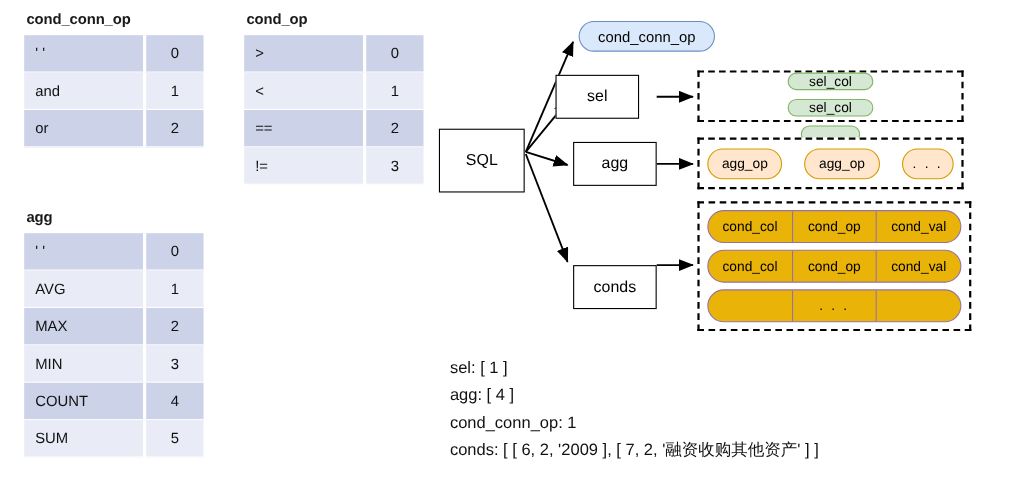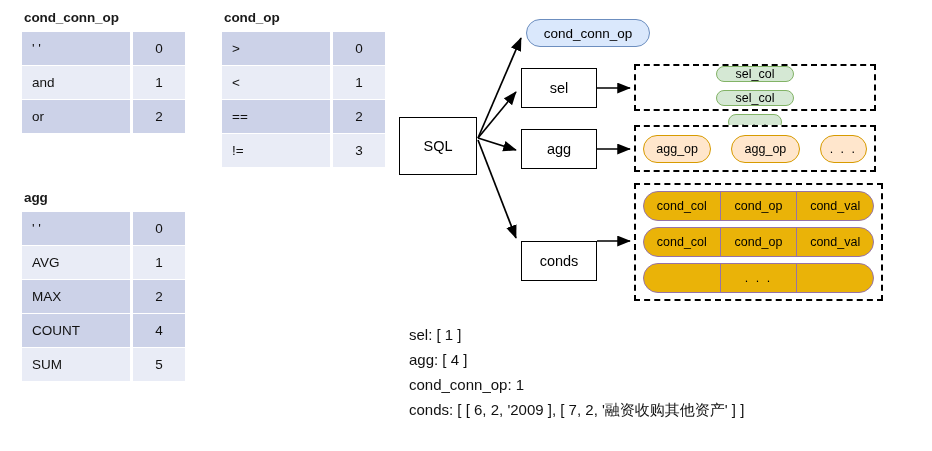--- a/index.html
+++ b/index.html
@@ -77,21 +77,21 @@
     justify-content: center;
     font-size: 14.5px;
     color: #000;
     background: #ffffff;
   }
   .node.rect {
     border: 1.6px solid #000000;
   }
 
   #node-sql   { left: 9px;  top: 117px; width: 78px;  height: 58px; }
-  #node-sel   { left: 131px; top: 68px;  width: 76px;  height: 40px; }
+  #node-sel   { left: 115px; top: 68px;  width: 76px;  height: 40px; }
   #node-agg   { left: 131px; top: 129px; width: 76px;  height: 40px; }
   #node-conds { left: 131px; top: 221px; width: 76px;  height: 40px; margin-top: 20px; }
 
   #node-cond-conn-op {
     left: 136px; top: 19px; width: 124px; height: 28px;
     background: #dae8fc;
     border: 1.5px solid #6c8ebf;
     border-radius: 14px;
     font-size: 13.5px;
   }
@@ -218,20 +218,24 @@
       <td class="c-name">' '</td>
       <td class="c-val">0</td>
     </tr>
     <tr class="even">
       <td class="c-name">AVG</td>
       <td class="c-val">1</td>
     </tr>
     <tr class="odd">
       <td class="c-name">MAX</td>
       <td class="c-val">2</td>
+    </tr>
+    <tr class="even">
+      <td class="c-name">MIN</td>
+      <td class="c-val">3</td>
     </tr>
     <tr class="odd">
       <td class="c-name">COUNT</td>
       <td class="c-val">4</td>
     </tr>
     <tr class="even">
       <td class="c-name">SUM</td>
       <td class="c-val">5</td>
     </tr>
   </tbody>

